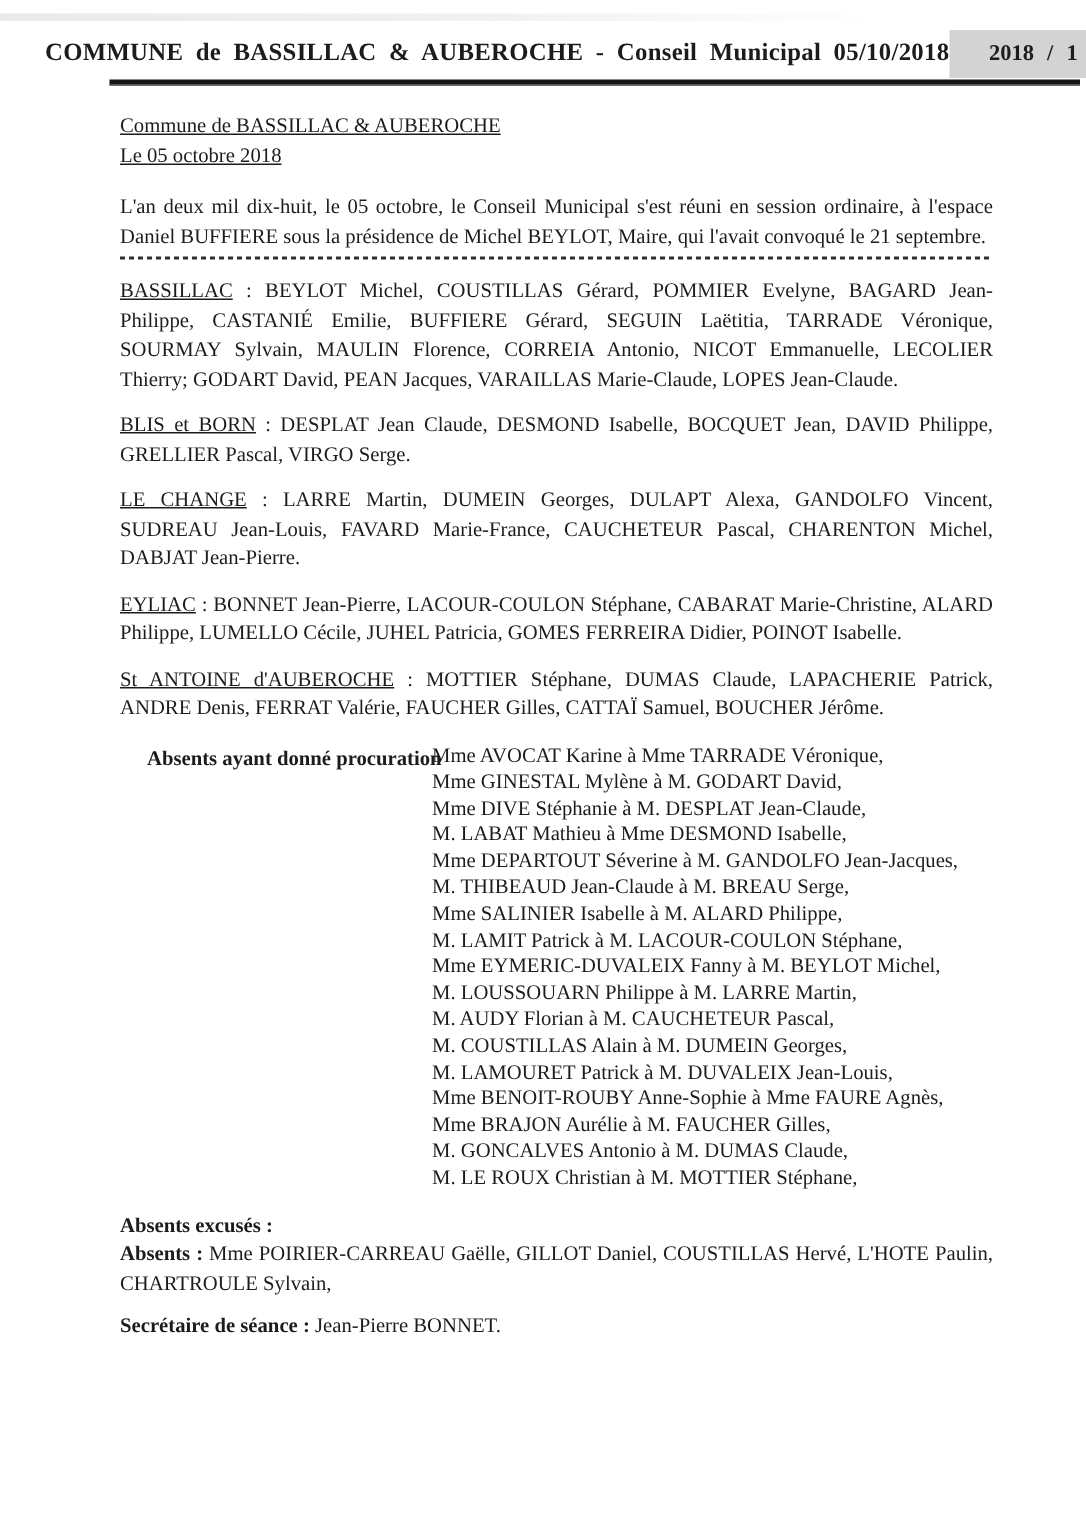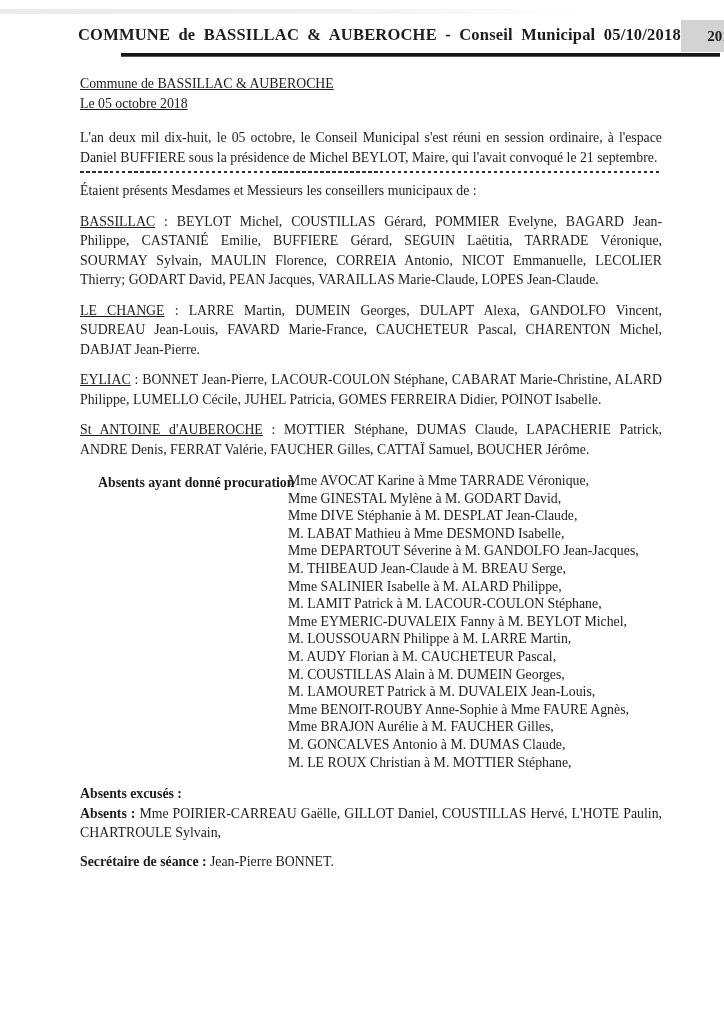--- a/index.html
+++ b/index.html
@@ -8,21 +8,21 @@
     box-sizing:border-box; overflow:hidden;
     font-family:"Liberation Serif","DejaVu Serif",serif;
     color:#1c1c1c;
   }
   .scan-smudge{
     position:absolute; top:9px; left:0; width:590px; height:5px;
     background:linear-gradient(90deg,#dedede 0%,#e9e9e9 55%,rgba(255,255,255,0) 100%);
     opacity:.65;
   }
   
-  .hdr{position:absolute; top:18px; left:0; right:0;margin-left:48px;}
+  .hdr{position:absolute; top:18px; left:0; right:0;}
   .hdr-row{display:flex; align-items:stretch; margin:0 4px 0 30px;}
   .hdr-title{
     flex:1; font-weight:bold; font-size:16.5px; line-height:34px;
     letter-spacing:.2px; word-spacing:4px; white-space:nowrap;
   }
   .hdr-ref{
     background:#d3d3d3; font-weight:bold; font-size:15px; word-spacing:5px;
     display:flex; align-items:center; justify-content:center;
     min-width:100px; padding:0 6px; margin-top:2px;
   }
@@ -68,24 +68,24 @@
   </div>
 
   <div class="doc">
     <p class="addr-line">Commune de BASSILLAC &amp; AUBEROCHE</p>
     <p class="addr-line">Le 05 octobre 2018</p>
 
     <p class="opening">L'an deux mil dix-huit, le 05 octobre, le Conseil Municipal s'est réuni en session ordinaire, à l'espace Daniel BUFFIERE sous la présidence de Michel BEYLOT, Maire, qui l'avait convoqué le 21 septembre.</p>
 
     <div class="dashline"></div>
 
-    <p class="present">Étaient présents Mesdames et Messieurs les conseillers municipaux de :</p>
 
     <p class="commune-para"><span class="u">BASSILLAC</span><span> : </span><span>BEYLOT Michel, COUSTILLAS Gérard, POMMIER Evelyne, BAGARD Jean-Philippe, CASTANIÉ Emilie, BUFFIERE Gérard, SEGUIN Laëtitia, TARRADE Véronique, SOURMAY Sylvain, MAULIN Florence, CORREIA Antonio, NICOT Emmanuelle, LECOLIER Thierry; GODART David, PEAN Jacques, VARAILLAS Marie-Claude, LOPES Jean-Claude.</span></p>
 
+    <p class="commune-para"><span class="u">BLIS et BORN</span><span> : </span><span>DESPLAT Jean Claude, DESMOND Isabelle, BOCQUET Jean, DAVID Philippe, GRELLIER Pascal, VIRGO Serge.</span></p>
 
     <p class="commune-para"><span class="u">LE CHANGE</span><span> : </span><span>LARRE Martin, DUMEIN Georges, DULAPT Alexa, GANDOLFO Vincent, SUDREAU Jean-Louis, FAVARD Marie-France, CAUCHETEUR Pascal, CHARENTON Michel, DABJAT Jean-Pierre.</span></p>
 
     <p class="commune-para"><span class="u">EYLIAC</span><span> : </span><span>BONNET Jean-Pierre, LACOUR-COULON Stéphane, CABARAT Marie-Christine, ALARD Philippe, LUMELLO Cécile, JUHEL Patricia, GOMES FERREIRA Didier, POINOT Isabelle.</span></p>
 
 
     <p class="commune-para"><span class="u">St ANTOINE d'AUBEROCHE</span><span> : </span><span>MOTTIER Stéphane, DUMAS Claude, LAPACHERIE Patrick, ANDRE Denis, FERRAT Valérie, FAUCHER Gilles, CATTAÏ Samuel, BOUCHER Jérôme.</span></p>
 
     <div class="proc">
       <div class="proc-label">Absents ayant donné procuration</div>

